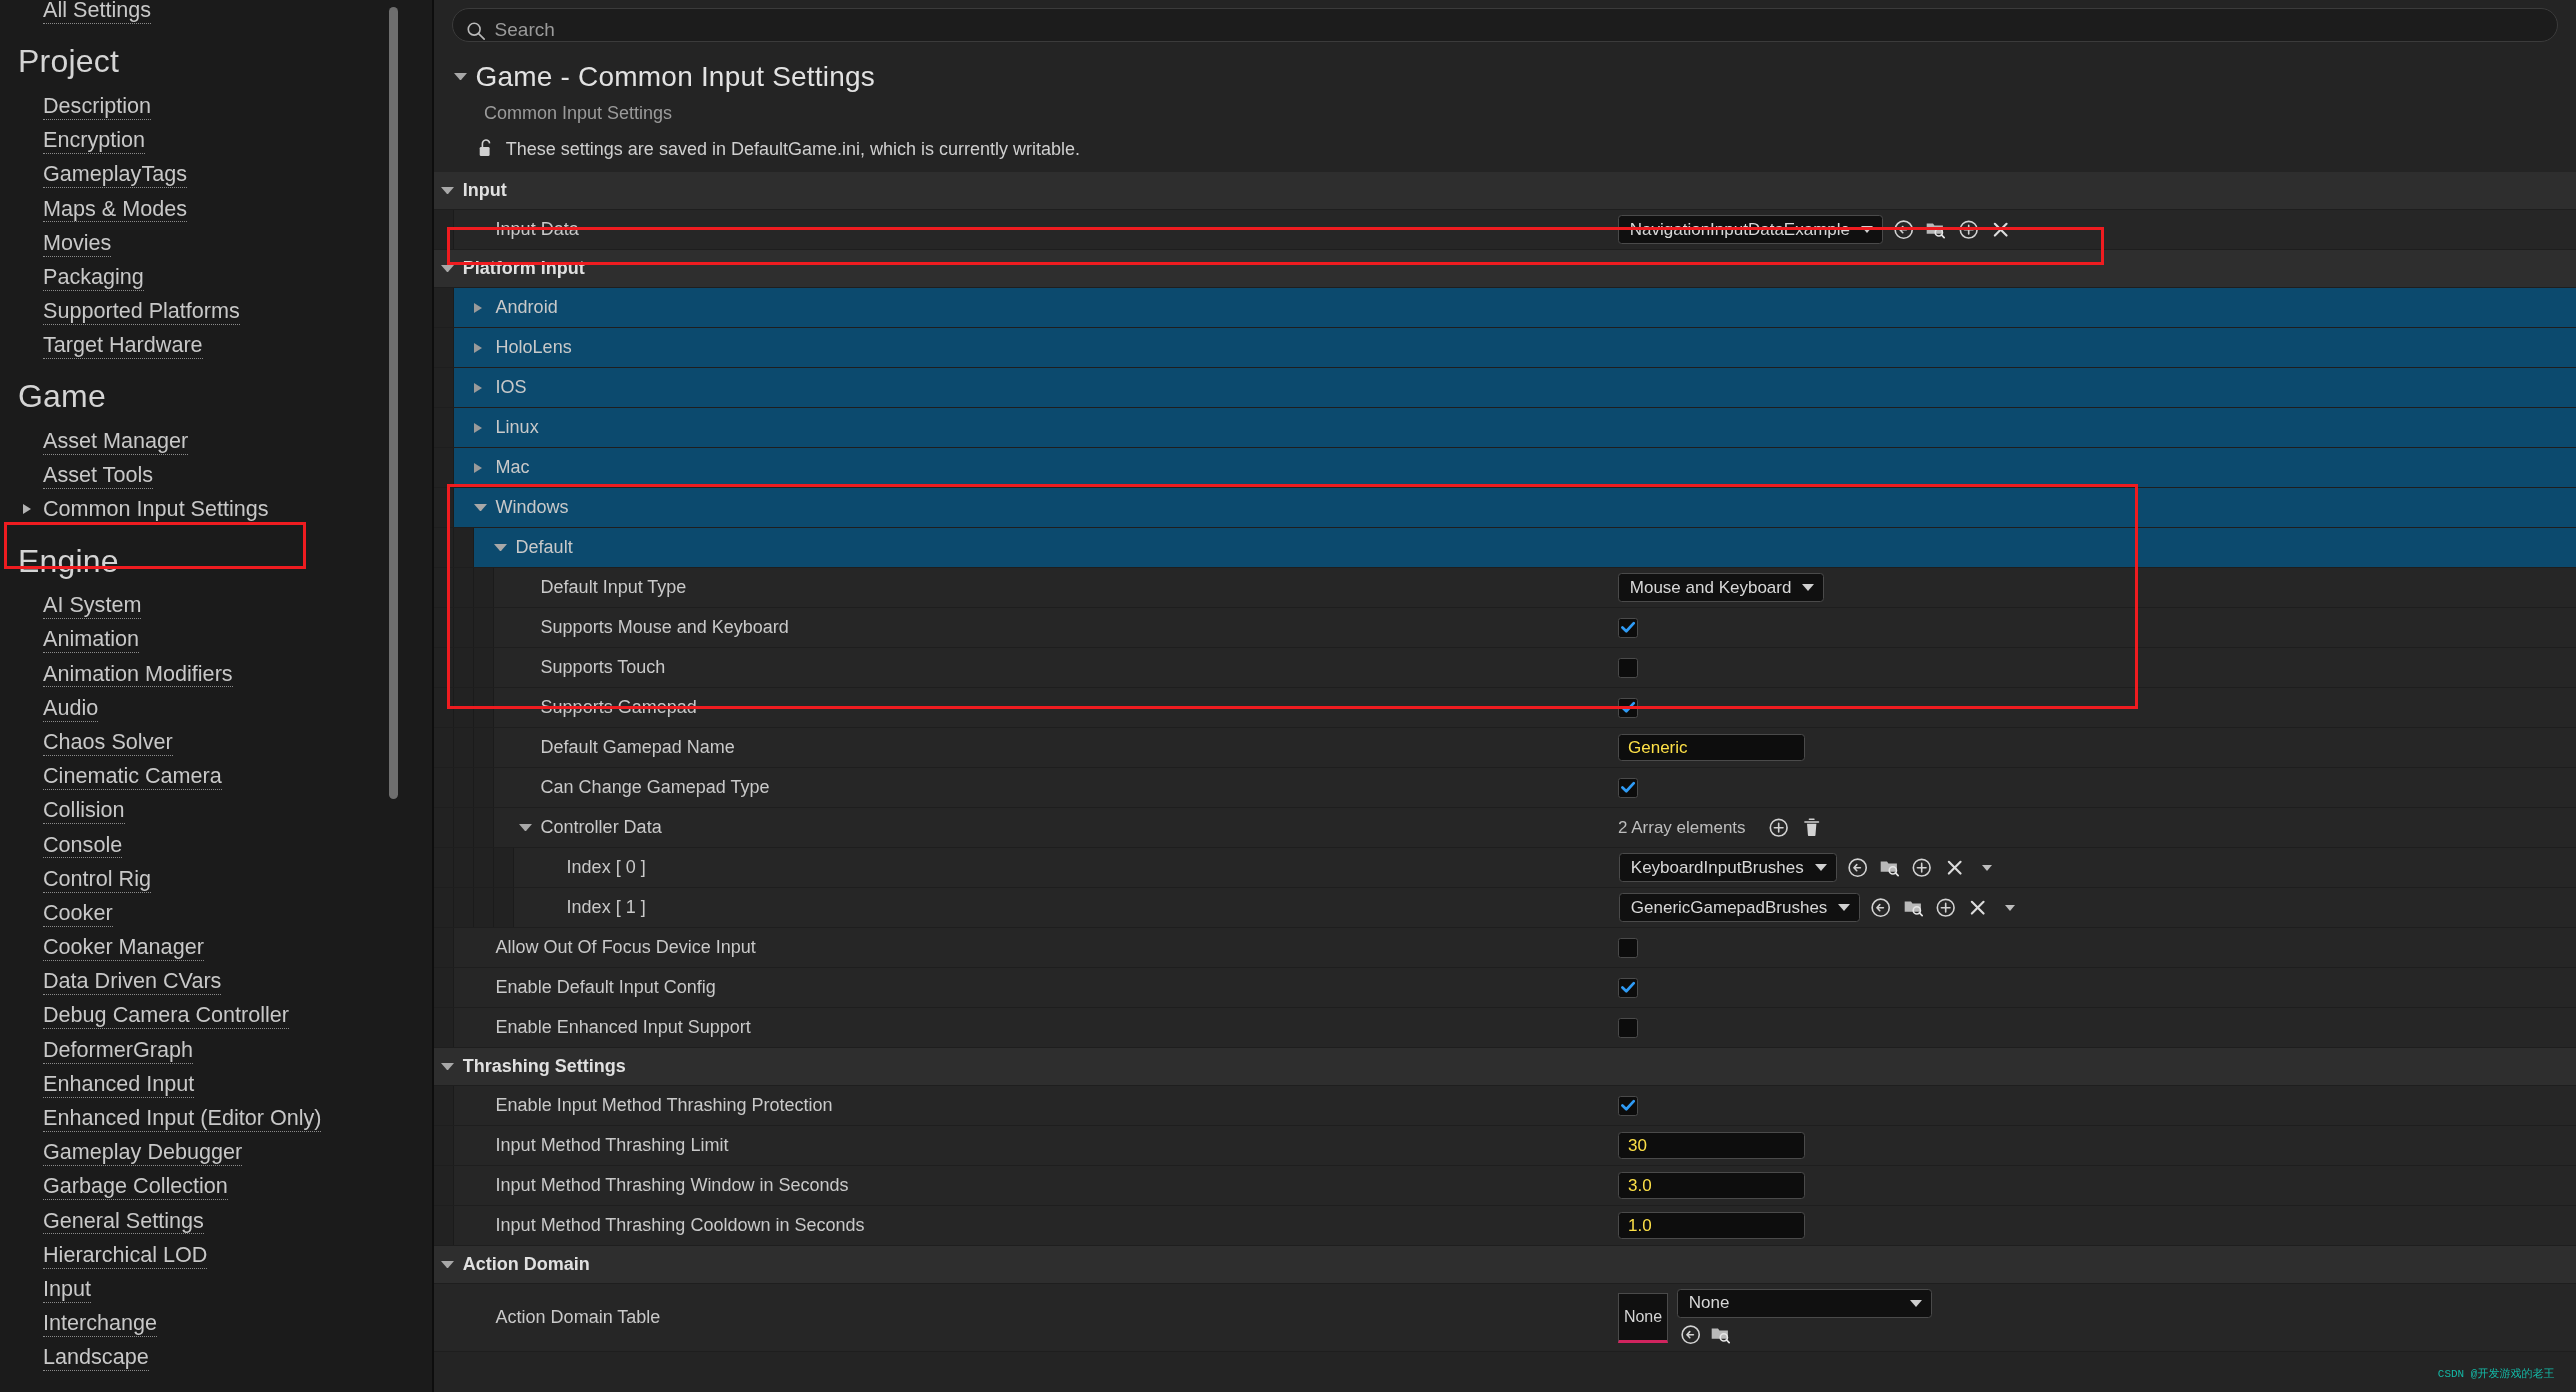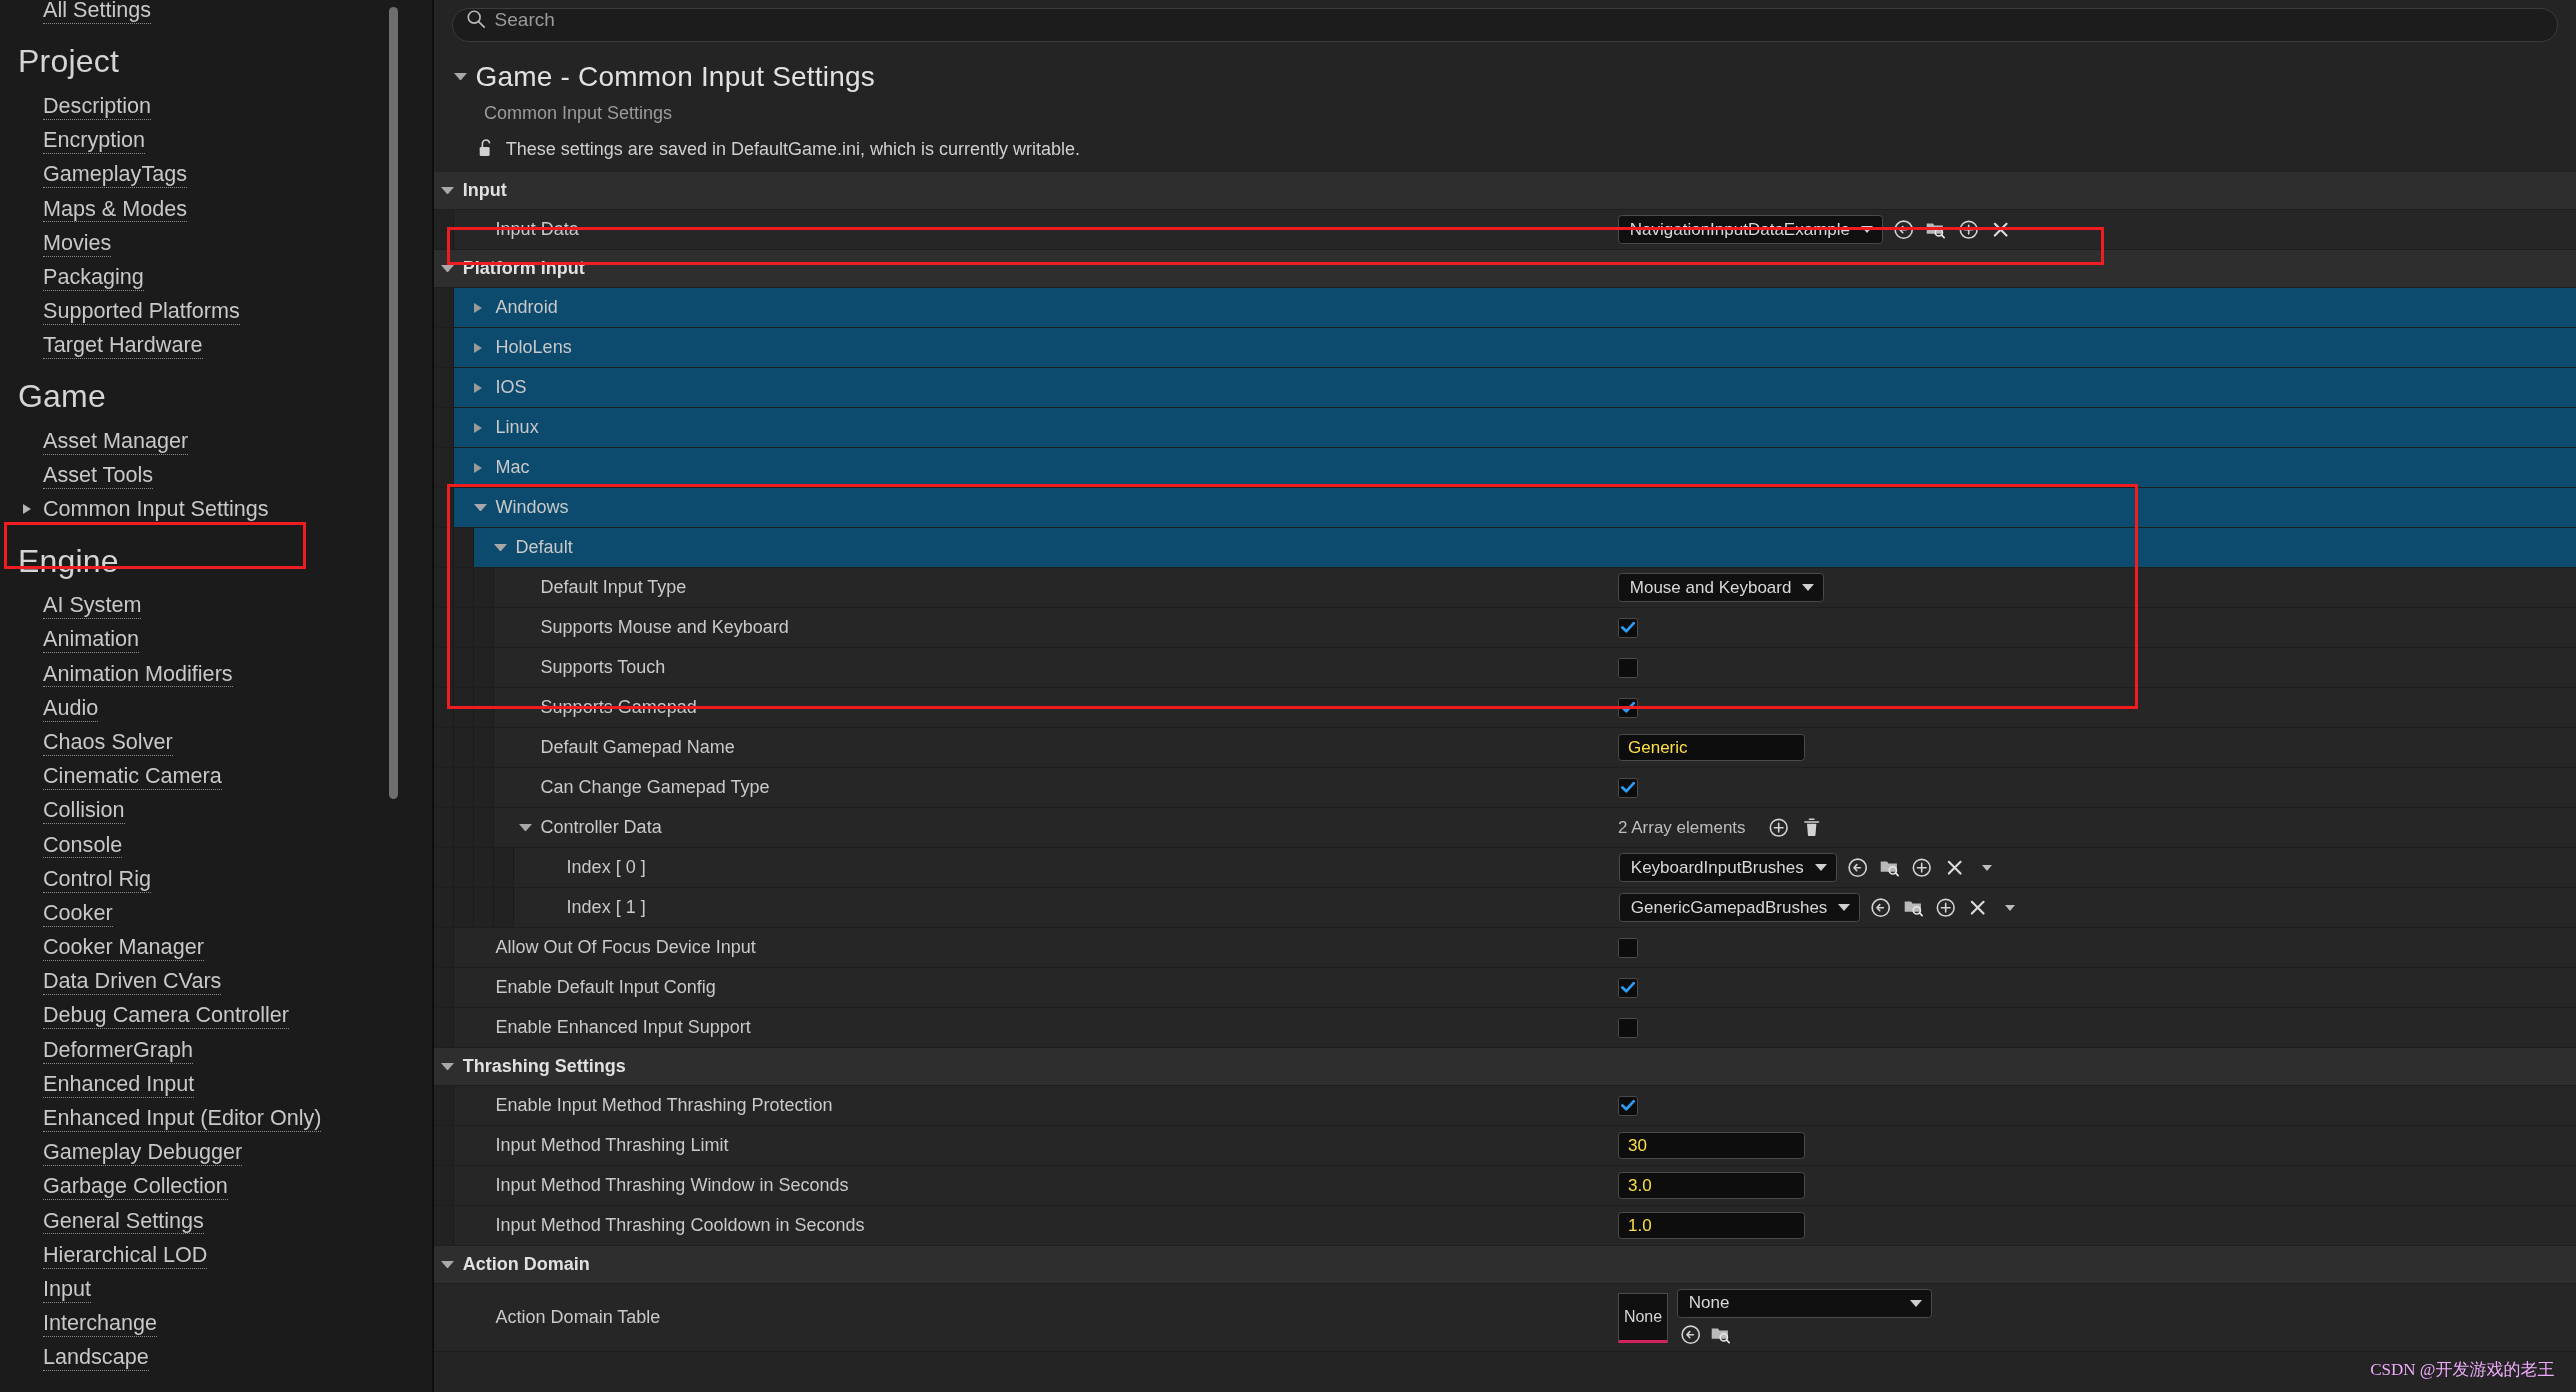--- a/index.html
+++ b/index.html
@@ -72,21 +72,21 @@
   .searchbar {
     height: 50px; background: #242424;
     display: flex; align-items: center;
     padding: 0 18px;
   }
   .search-box {
     flex: 1; height: 34px;
     background: #1c1c1c;
     border: 0.9px solid #3b3b3b;
     border-radius: 17px;
-    display: flex; align-items: flex-start;
+    display: flex; align-items: flex-end;
     padding: 0 12.6px;
   }
   .search-ico { width: 20px; height: 20px; margin-right: 9px; flex:0 0 20px; }
   .search-ph { font-size: 19px; color: #9a9a9a; }
 
   .title-row {
     display: flex; align-items: center;
     padding: 10.8px 0 3.6px 20px;
   }
   .tri-down {
@@ -222,22 +222,22 @@
     position: absolute;
     border: 3.6px solid #ef1c20;
     pointer-events: none;
     z-index: 5;
   }
   .hl-input-data { left: 12.6px; top: 227px; width: 1657px; height: 38px; }
   .hl-windows { left: 12.6px; top: 484px; width: 1691px; height: 225px; }
 
   .watermark {
     position: absolute; right: 21.6px; bottom: 10.8px;
-    font-size: 17px; color: #f0abfc;
-    font-family: Liberation Serif, serif;
+    font-size: 11px; color: #14b8a6;
+    font-family: Liberation Mono, monospace;
   }
 </style>
 </head>
 <body>
 
 <div class="app">
 
   <div class="sidebar">
     <div class="side-scroll" id="sidebar-list">
         <div class="side-link"><span class="txt">All Settings</span></div>

